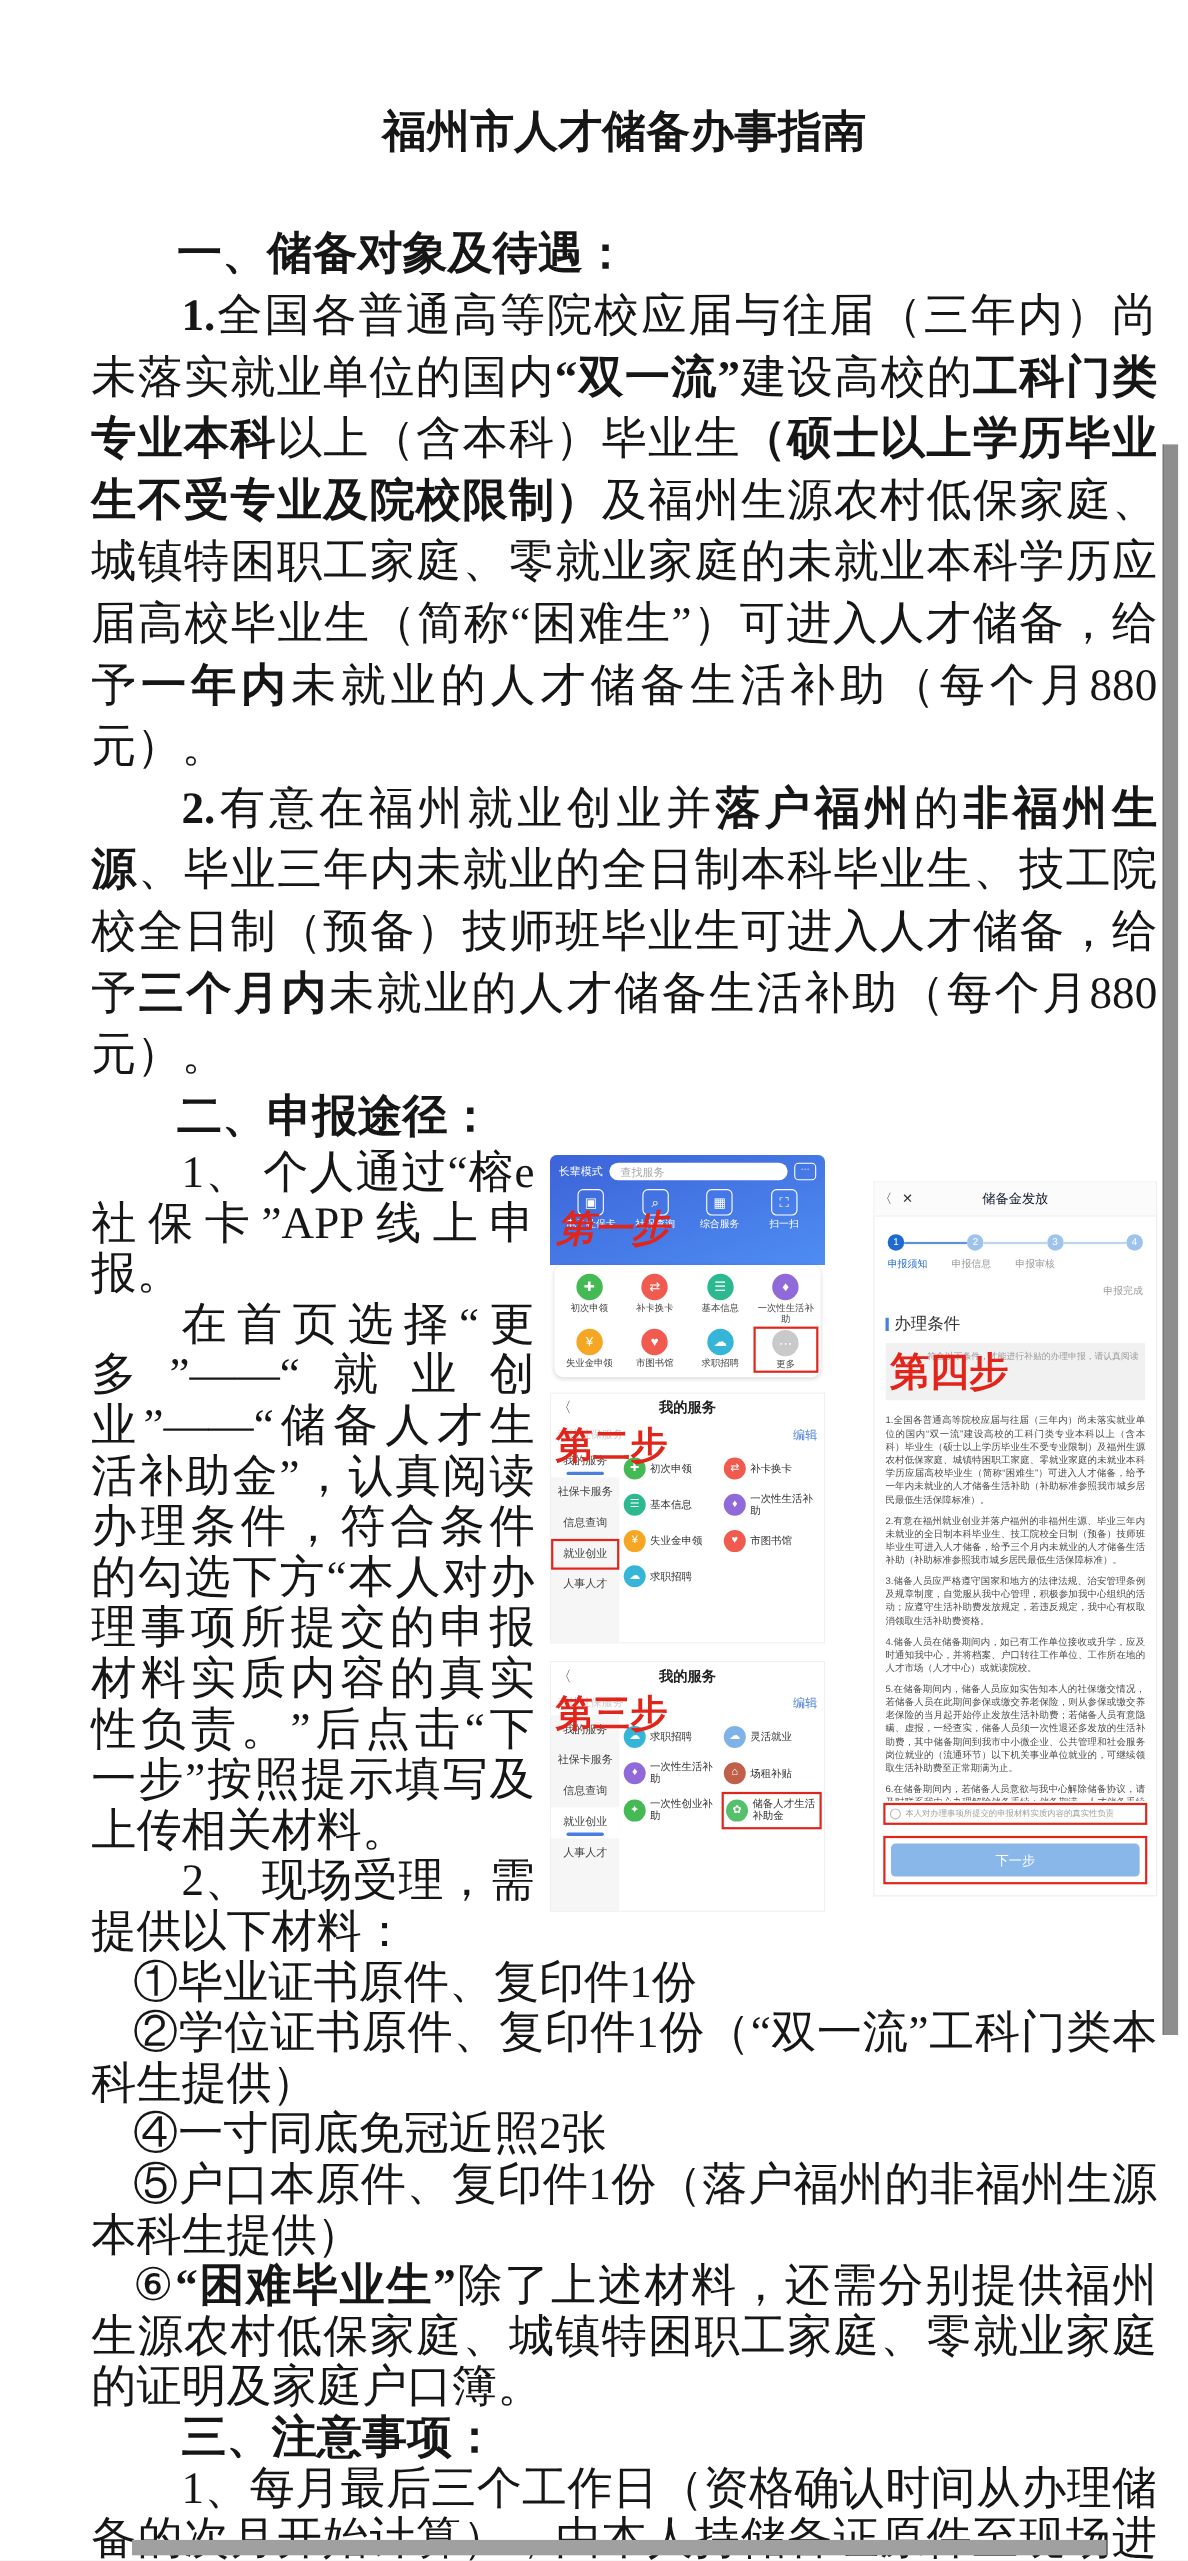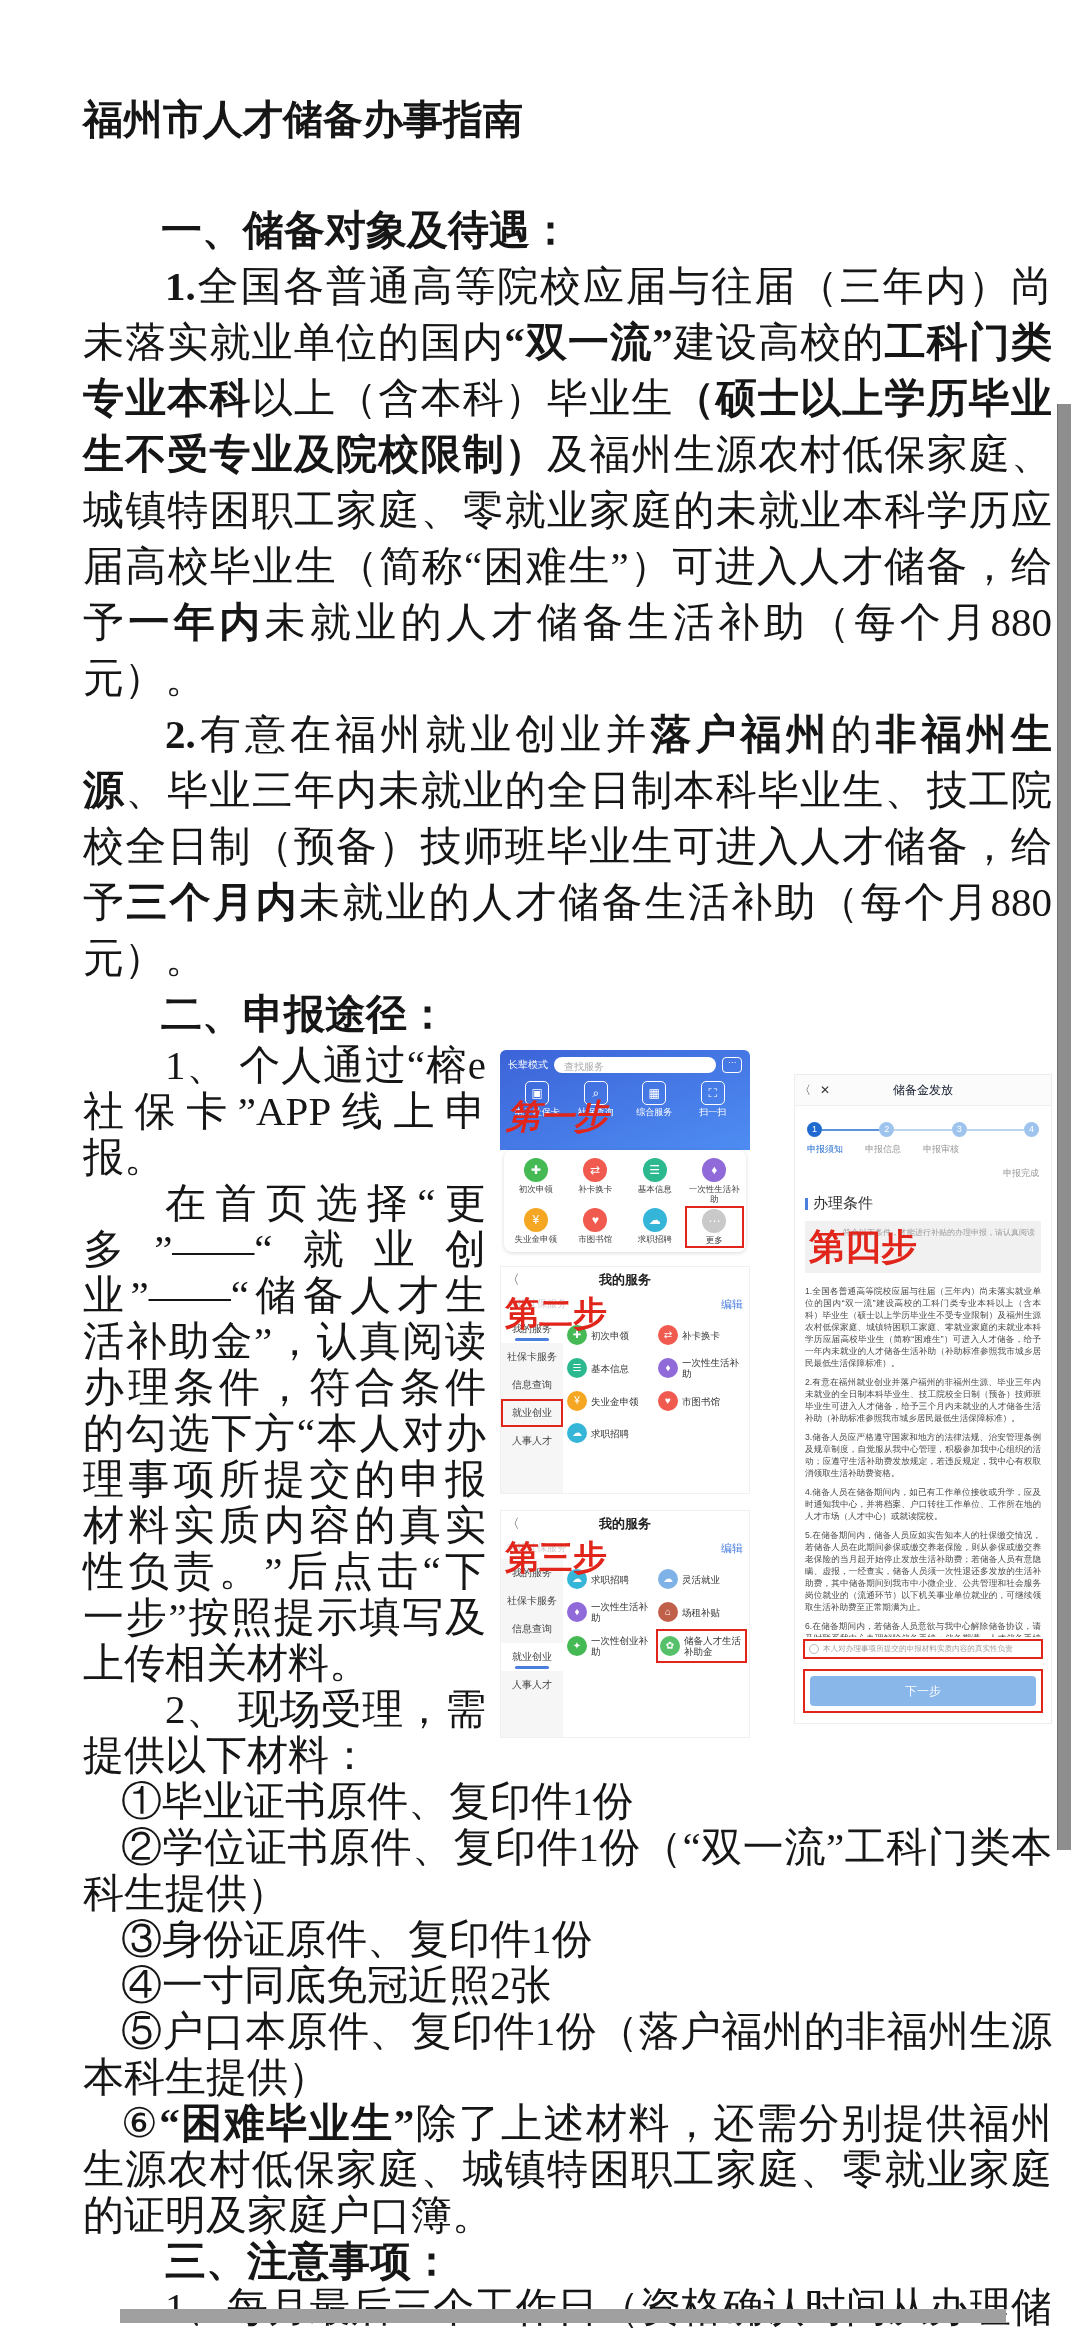--- a/index.html
+++ b/index.html
@@ -1,19 +1,19 @@
 <!DOCTYPE html>
 <html><head>
 <meta charset="utf-8">
 <style>
   html,body{margin:0;padding:0;background:#e8e8e8;}
   .page{position:relative;width:1080px;height:2328px;background:#ffffff;overflow:hidden;
         font-family:"Liberation Serif","DejaVu Serif",serif;color:#161616;}
   .doc{position:absolute;left:83px;top:96px;width:969px;}
-  .title{font-size:40px;font-weight:bold;text-align:left;margin:0 0 58px 0;line-height:48px;}
+  .title{font-size:40px;font-weight:bold;text-align:center;margin:0 0 58px 0;line-height:48px;}
   .h2{font-size:41px;font-weight:bold;text-indent:78px;line-height:56px;margin:0;}
   .s1p{font-size:41px;line-height:56px;text-align:justify;text-indent:82px;margin:0;}
   .midp{font-size:41px;line-height:46px;text-align:justify;text-indent:82px;margin:0;}
   .midp.it1{text-indent:38px;}
   .tight{clear:both;}
   .tight p{font-size:41px;line-height:46px;text-align:justify;margin:0;}
   .it1{text-indent:38px;}
   .it2{text-indent:82px;}
   .b{font-weight:bold;}
   
@@ -324,21 +324,20 @@
       </div>
     </div>
 
     <p class="midp">1、 个人通过“榕e社保卡”APP线上申报。</p>
     <p class="midp">在首页选择“更多”——“就业创业”——“储备人才生活补助金”，认真阅读办理条件，符合条件的勾选下方“本人对办理事项所提交的申报材料实质内容的真实性负责。”后点击“下一步”按照提示填写及上传相关材料。</p>
     <p class="midp">2、 现场受理，需提供以下材料：</p>
     <p class="midp it1">①毕业证书原件、复印件1份</p>
 
     <div class="tight">
       <p class="it1">②学位证书原件、复印件1份（“双一流”工科门类本科生提供）</p>
-      <p class="it1">③身份证原件、复印件1份</p>
       <p class="it1">④一寸同底免冠近照2张</p>
       <p class="it1">⑤户口本原件、复印件1份（落户福州的非福州生源本科生提供）</p>
       <p class="it1"><span>⑥</span><span class="b">“困难毕业生”</span><span>除了上述材料，还需分别提供福州生源农村低保家庭、城镇特困职工家庭、零就业家庭的证明及家庭户口簿。</span></p>
       <p class="b it2">三、注意事项：</p>
       <p class="it2"><span>1、每月最后三个工作日（资格确认时间从办理储备的次月开始计算），由本人持储备证原件至现场进行人脸识别确认，逾期取消当月补助费领取资格（不得代领，无累计）。补贴发放时间为次月月底三个工作日，首次资格确认需</span></p>
     </div>
   </div>
 
   <div class="vscroll"></div>
   <div class="hbar"></div>

